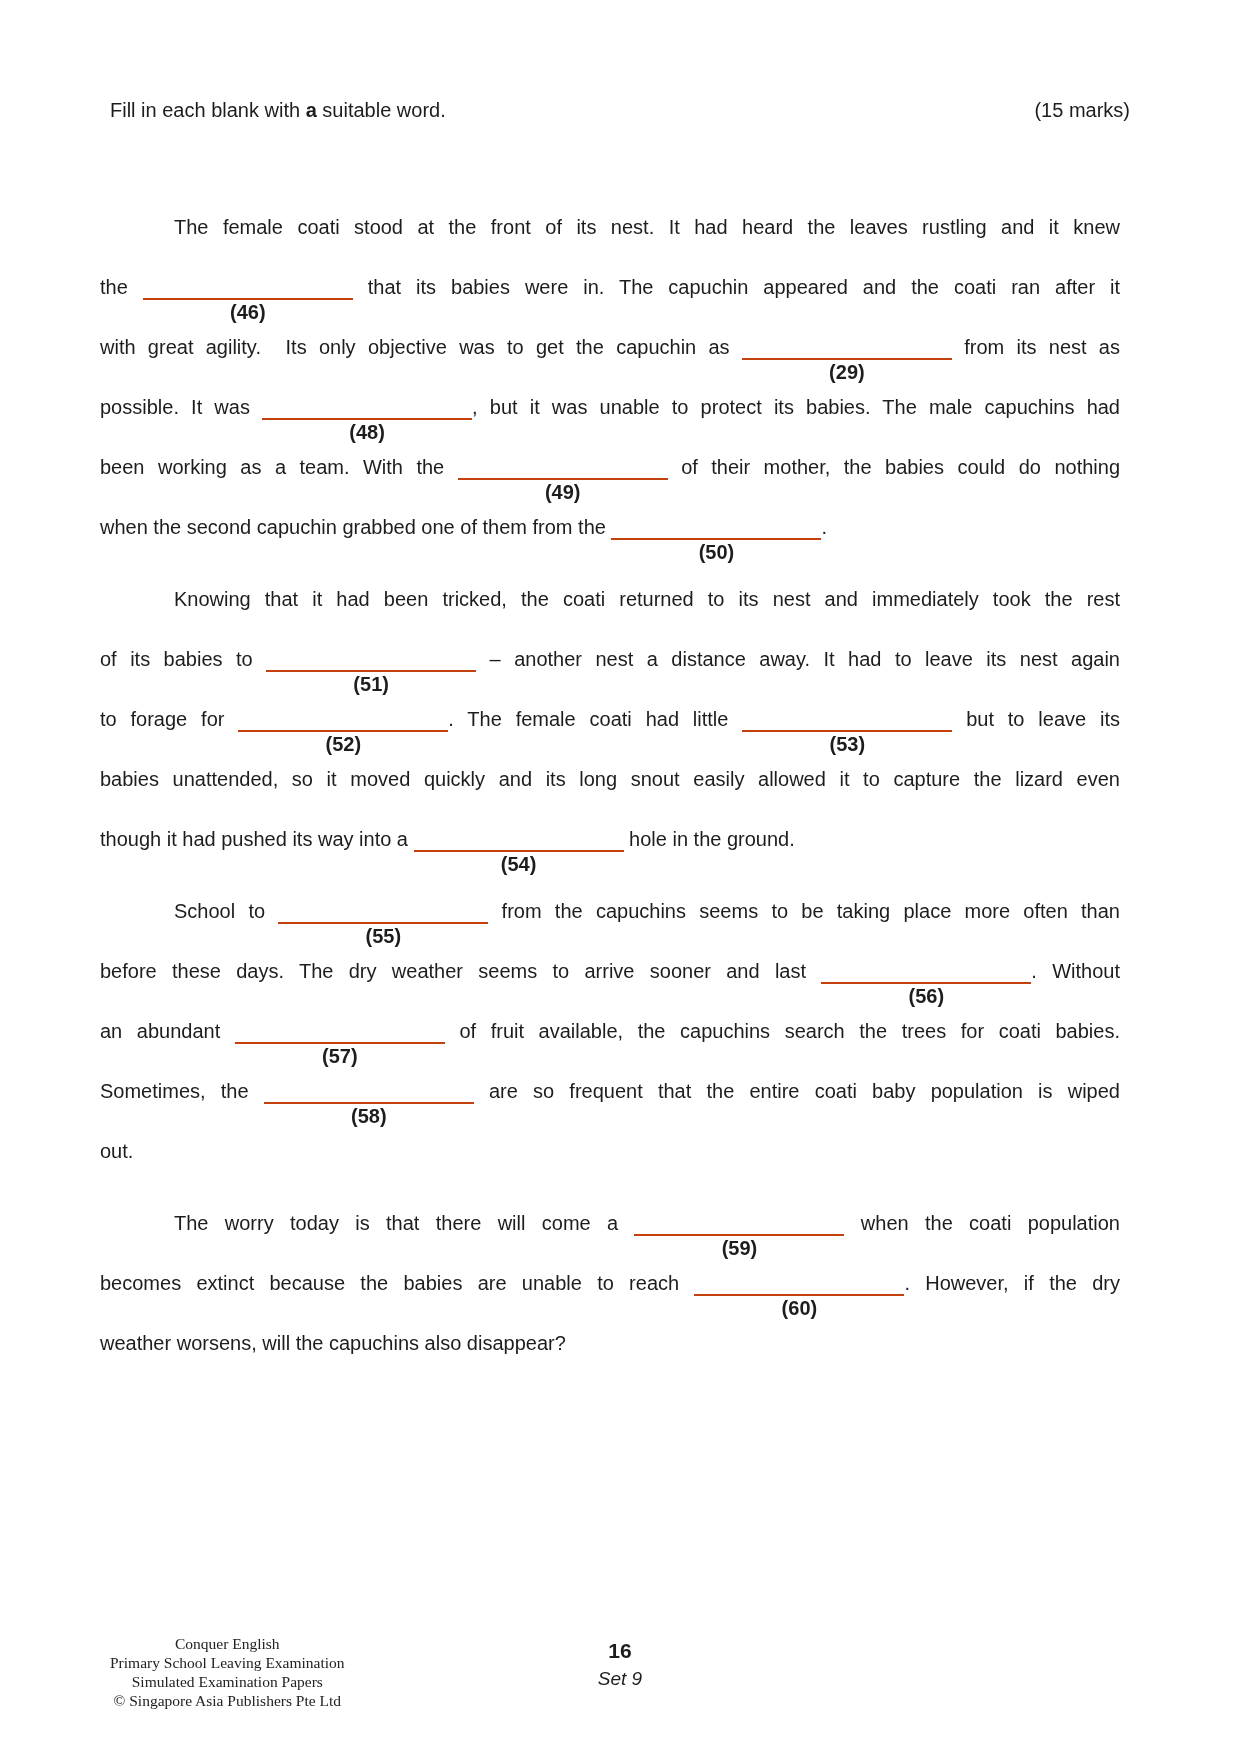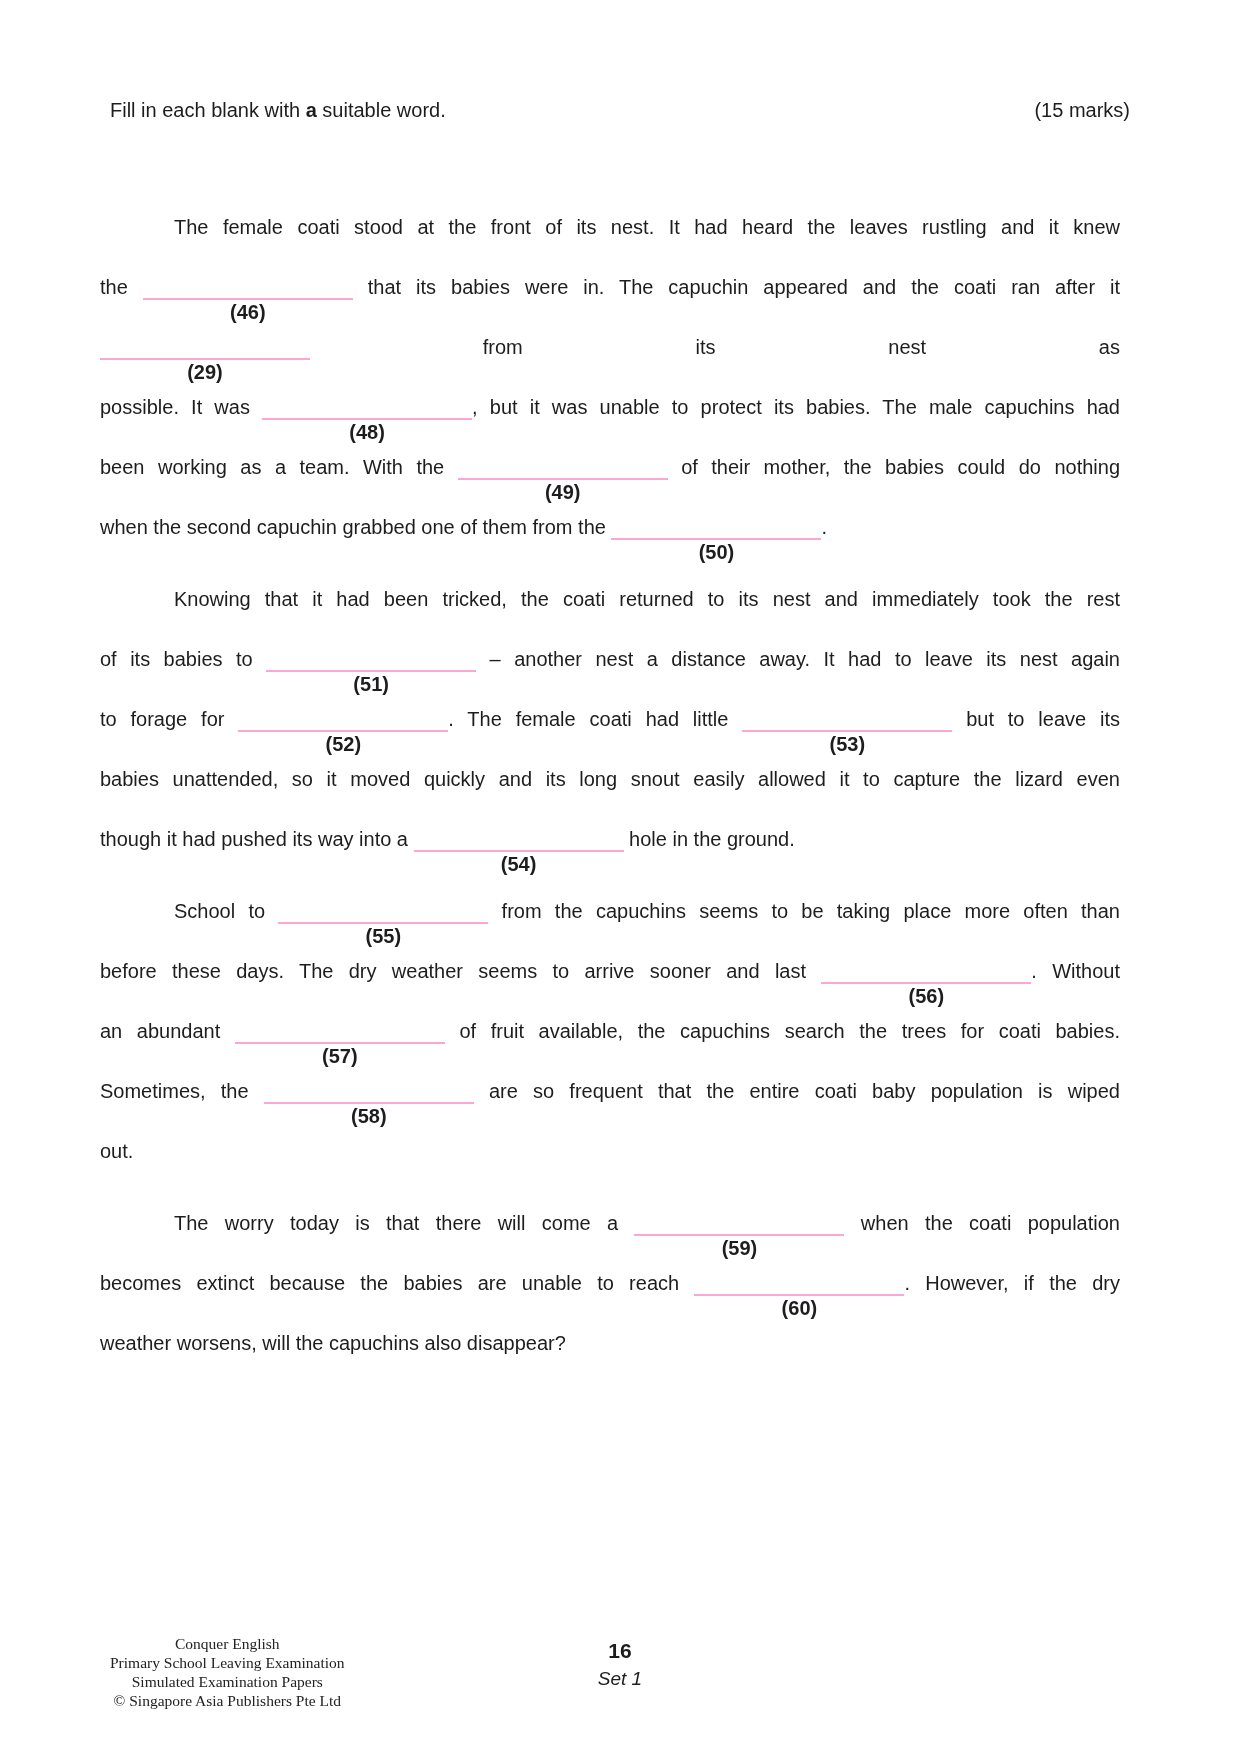--- a/index.html
+++ b/index.html
@@ -42,21 +42,21 @@
   .line.justify {
     text-align: justify;
     text-align-last: justify;
   }
   .line.indent { text-indent: 74px; }
   .blank {
     display: inline-block;
     width: 210px;
     height: 26px;
     vertical-align: -6px;
-    border-bottom: 2px solid #f9a8d4;
+    border-bottom: 2px solid #c2410c;
     position: relative;
     text-indent: 0;
   }
   .blank .num {
     position: absolute;
     top: 30px;
     left: 50%;
     transform: translateX(-50%);
     font-weight: 700;
     font-size: 20px;
@@ -99,21 +99,21 @@
 
   <div class="header-row">
     <span class="instruction"><span>Fill in each blank with </span><b>a</b><span> suitable word.</span></span>
     <span class="marks">(15 marks)</span>
   </div>
 
   <div class="passage">
       <div class="para">
         <div class="line justify indent"><span>The female coati stood at the front of its nest. It had heard the leaves rustling and it knew</span></div>
         <div class="line justify"><span>the </span><span class="blank"><span class="num">(46)</span></span><span> that its babies were in. The capuchin appeared and the coati ran after it</span></div>
-        <div class="line justify"><span class="blank"><span class="num">(29)</span></span><span> from its nest as</span></div>
+        <div class="line justify"><span>with great agility.&nbsp; Its only objective was to get the capuchin as </span><span class="blank"><span class="num">(29)</span></span><span> from its nest as</span></div>
         <div class="line justify"><span>possible. It was </span><span class="blank"><span class="num">(48)</span></span><span>, but it was unable to protect its babies. The male capuchins had</span></div>
         <div class="line justify"><span>been working as a team. With the </span><span class="blank"><span class="num">(49)</span></span><span> of their mother, the babies could do nothing</span></div>
         <div class="line"><span>when the second capuchin grabbed one of them from the </span><span class="blank"><span class="num">(50)</span></span><span>.</span></div>
       </div>
       <div class="para">
         <div class="line justify indent"><span>Knowing that it had been tricked, the coati returned to its nest and immediately took the rest</span></div>
         <div class="line justify"><span>of its babies to </span><span class="blank"><span class="num">(51)</span></span><span> – another nest a distance away. It had to leave its nest again</span></div>
         <div class="line justify"><span>to forage for </span><span class="blank"><span class="num">(52)</span></span><span>. The female coati had little </span><span class="blank"><span class="num">(53)</span></span><span> but to leave its</span></div>
         <div class="line justify"><span>babies unattended, so it moved quickly and its long snout easily allowed it to capture the lizard even</span></div>
         <div class="line"><span>though it had pushed its way into a </span><span class="blank"><span class="num">(54)</span></span><span> hole in the ground.</span></div>
@@ -134,16 +134,16 @@
 
   <div class="footer-imprint">
     <div>Conquer English</div>
     <div>Primary School Leaving Examination</div>
     <div>Simulated Examination Papers</div>
     <div>© Singapore Asia Publishers Pte Ltd</div>
   </div>
 
   <div class="footer-center">
     <div class="page-number">16</div>
-    <div class="set-label">Set 1</div>
+    <div class="set-label">Set 9</div>
   </div>
 
 </div>
 
 </body></html>

